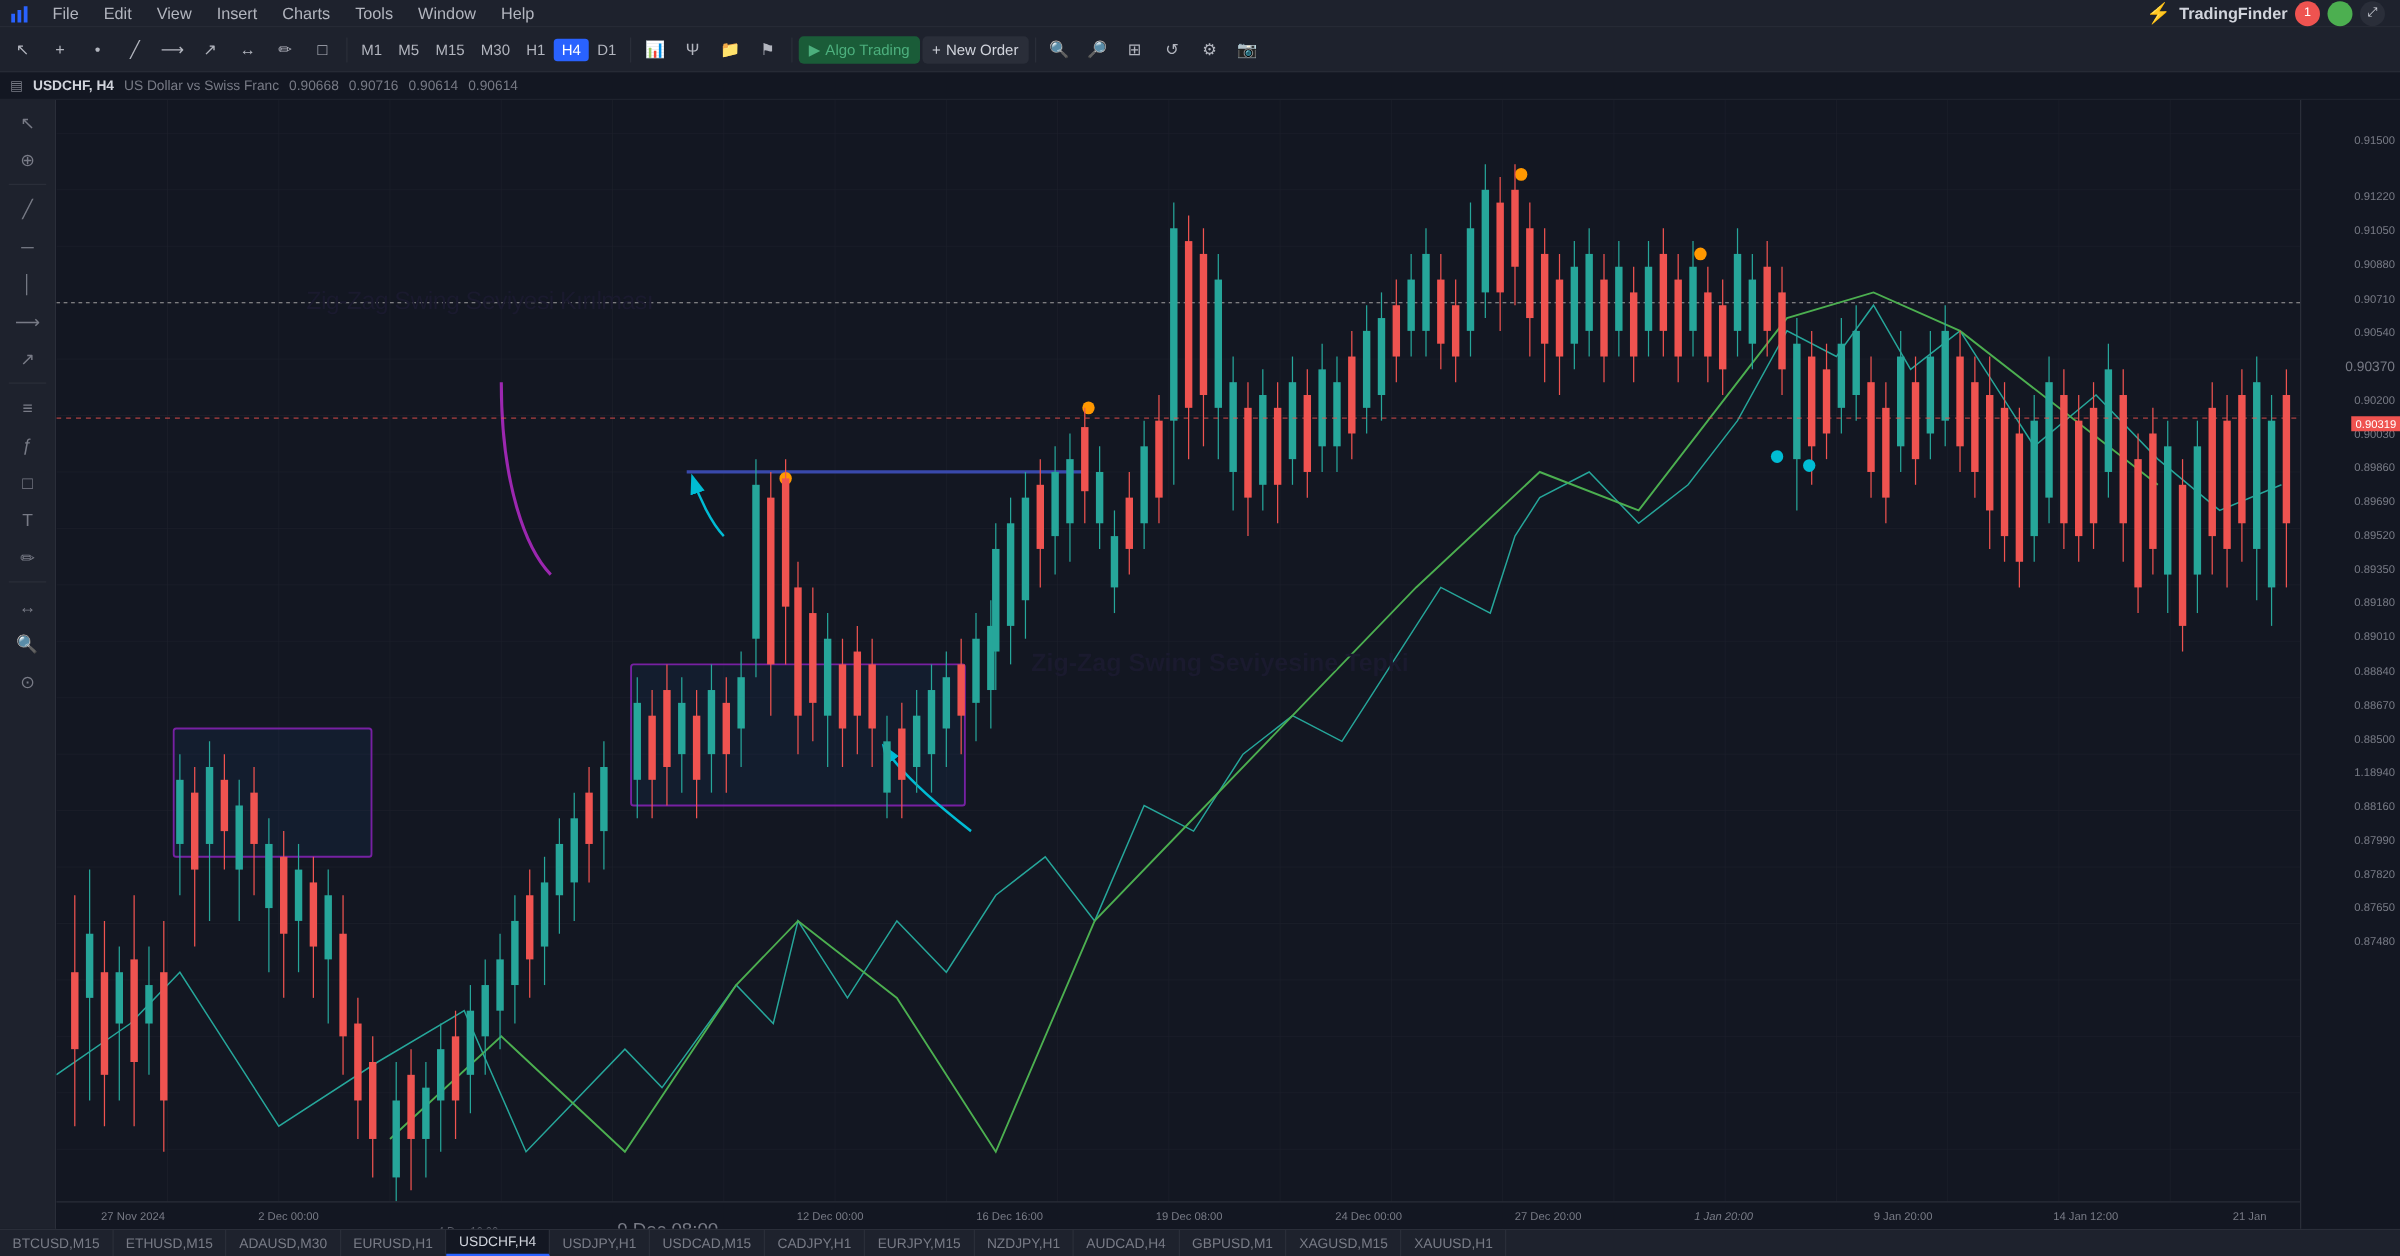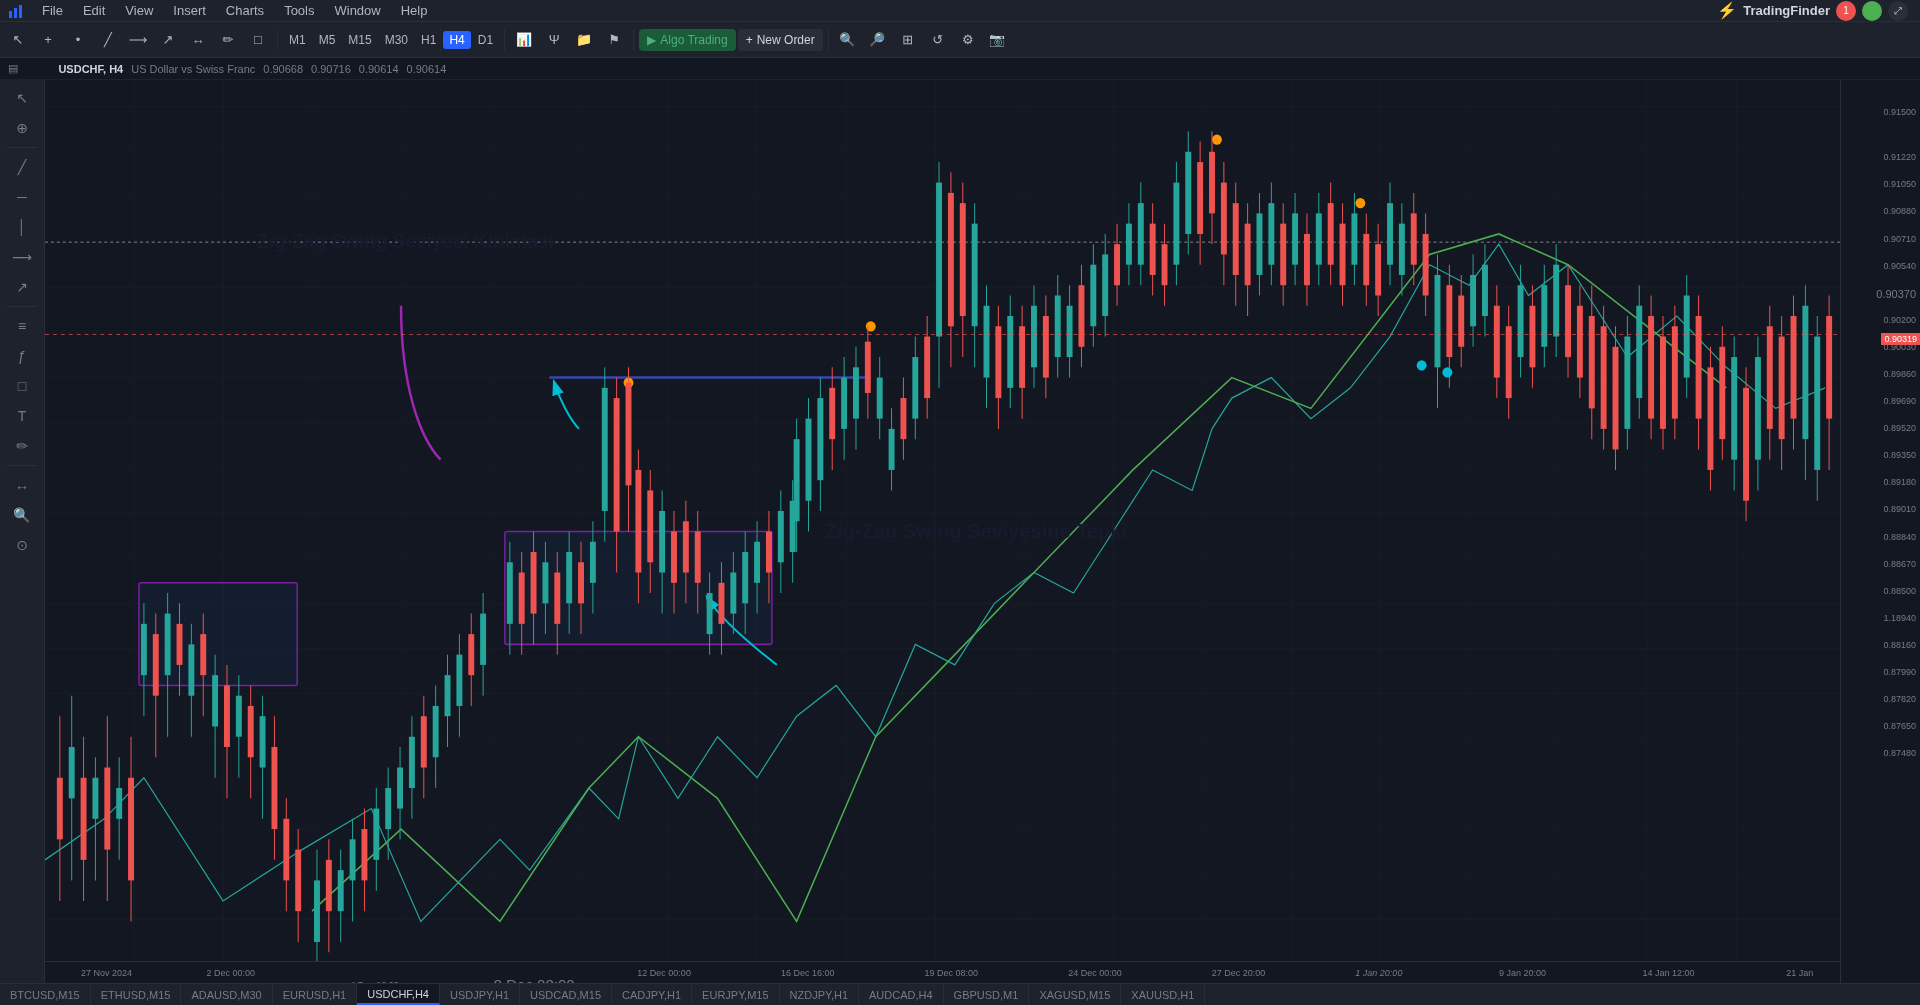--- a/index.html
+++ b/index.html
@@ -42,21 +42,21 @@
       font-size: 12px; color: #d1d4dc; background: #2a2e39; border: none;
     }
     .tb-action-btn.green { background: #1a5c38; color: #4caf7d; }
 
     
     #symbol-bar {
       display: flex; align-items: center; height: 22px;
       background: #131722; padding: 0 8px; gap: 8px;
       font-size: 11px; color: #787b86; border-bottom: 1px solid #1e222d;
     }
-    .symbol-name { color: #d1d4dc; font-weight: bold; margin-left: 32px; }
+    .symbol-name { color: #d1d4dc; font-weight: bold; }
     .symbol-ohlc { color: #787b86; }
 
     
     #main-area { display: flex; height: calc(1005px - 22px - 36px - 22px - 22px); }
 
     
     #left-toolbar {
       width: 45px; background: #1e222d; border-right: 1px solid #2a2e39;
       display: flex; flex-direction: column; align-items: center; padding: 4px 0; gap: 2px;
     }
@@ -625,21 +625,21 @@
         <rect x="1801" y="230" width="6" height="100" fill="#ef5350"></rect>
       </g>
 
       <line x1="0" y1="248" x2="1815" y2="248" stroke="#ef5350" stroke-width="0.7" stroke-dasharray="4,4"></line>
 
       <circle cx="1392" cy="278" r="5" fill="#00bcd4"></circle>
       <circle cx="1418" cy="285" r="5" fill="#00bcd4"></circle>
 
     </svg>
 
-    <div class="annotation" style="top:150px; left:200px; font-size:20px; color:#000; font-weight:bold; letter-spacing:-0.5px;margin-left:12px;">Zig-Zag Swing Seviyesi Kırılması</div>
+    <div class="annotation" style="top:150px; left:200px; font-size:20px; color:#000; font-weight:normal; letter-spacing:-0.5px;">Zig-Zag Swing Seviyesi Kırılması</div>
 
     <div class="annotation" style="top:440px; left:780px; font-size:20px; color:#000; font-weight:bold;">Zig-Zag Swing Seviyesine Tepki</div>
 
     <div id="time-axis" style="position:absolute;bottom:0;left:0;right:0;height:22px;background:#131722;border-top:1px solid #2a2e39;display:flex;align-items:center;overflow:hidden;">
       <span style="position:absolute;left:2%;font-size:9px;color:#787b86;">27 Nov 2024</span>
       <span style="position:absolute;left:9%;font-size:9px;color:#787b86;">2 Dec 00:00</span>
       <span style="position:absolute;left:17%;font-size:9px;color:#787b86;margin-top:24px;">4 Dec 16:00</span>
       <span style="position:absolute;left:25%;font-size:15px;color:#787b86;margin-top:23px;">9 Dec 08:00</span>
       <span style="position:absolute;left:33%;font-size:9px;color:#787b86;">12 Dec 00:00</span>
       <span style="position:absolute;left:41%;font-size:9px;color:#787b86;">16 Dec 16:00</span>

